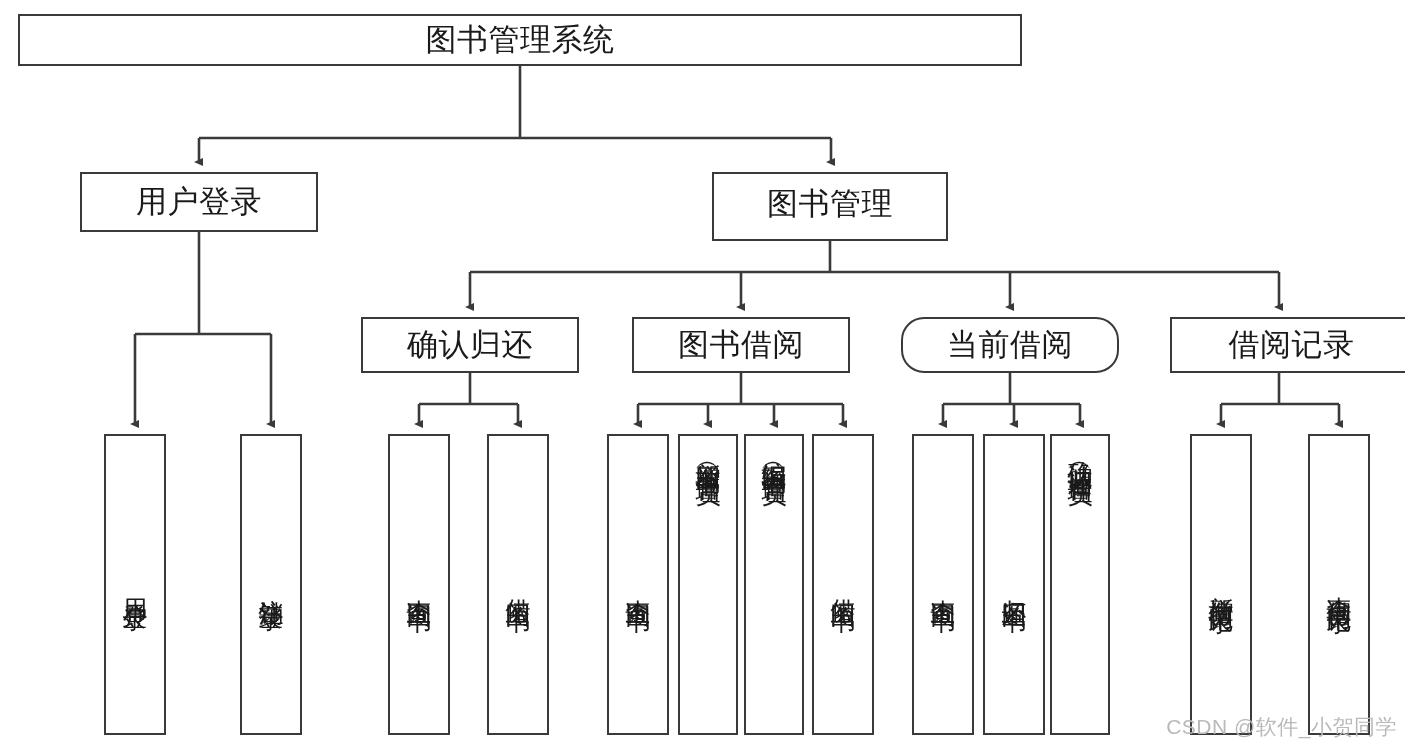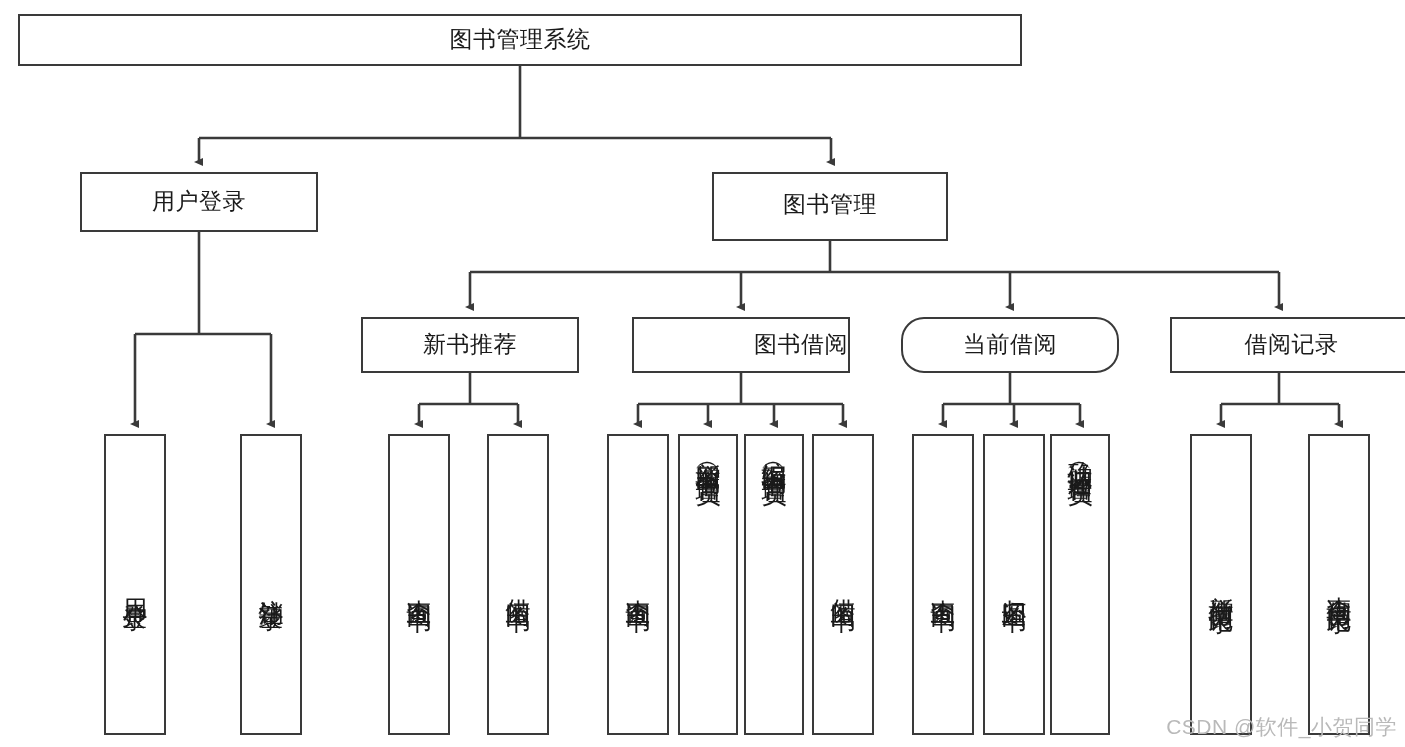--- a/index.html
+++ b/index.html
@@ -35,21 +35,21 @@
     justify-content: center;
     color: #1a1a1a;
   }
   .node-label {
     display: block;
     text-align: center;
     line-height: 1.12;
     letter-spacing: 0.5px;
   }
   .node.horiz .node-label {
-    font-size: 23px;
+    font-size: 31px;
   }
   .node.vert {
     align-items: flex-start;
     justify-content: center;
     padding-top: 6px;
   }
   .node.vert .node-label {
     writing-mode: vertical-rl;
     text-orientation: upright;
     font-size: 25px;
@@ -132,23 +132,23 @@
   </div>
 
   <div class="node horiz" id="node-l2-0" style="left: 80px; top: 172px; width: 238px; height: 60px;">
     <span class="node-label">用户登录</span>
   </div>
   <div class="node horiz" id="node-l2-1" style="left: 712px; top: 172px; width: 236px; height: 69px; font-family: Liberation Mono, monospace;">
     <span class="node-label">图书管理</span>
   </div>
 
   <div class="node horiz" id="node-l3-0" style="left: 361px; top: 317px; width: 218px; height: 56px;">
-    <span class="node-label">新书推荐</span>
+    <span class="node-label">确认归还</span>
   </div>
-  <div class="node horiz" id="node-l3-1" style="left: 632px; top: 317px; width: 218px; height: 56px; justify-content: flex-end;">
+  <div class="node horiz" id="node-l3-1" style="left: 632px; top: 317px; width: 218px; height: 56px;">
     <span class="node-label">图书借阅</span>
   </div>
   <div class="node horiz" id="node-l3-2" style="left: 901px; top: 317px; width: 218px; height: 56px; border-radius: 23px;">
     <span class="node-label">当前借阅</span>
   </div>
   <div class="node horiz" id="node-l3-3" style="left: 1170px; top: 317px; width: 243px; height: 56px;">
     <span class="node-label">借阅记录</span>
   </div>
 
   <div class="node vert centered" id="node-leaf-0" style="left: 104px; top: 434px; width: 62px; height: 301px;">

